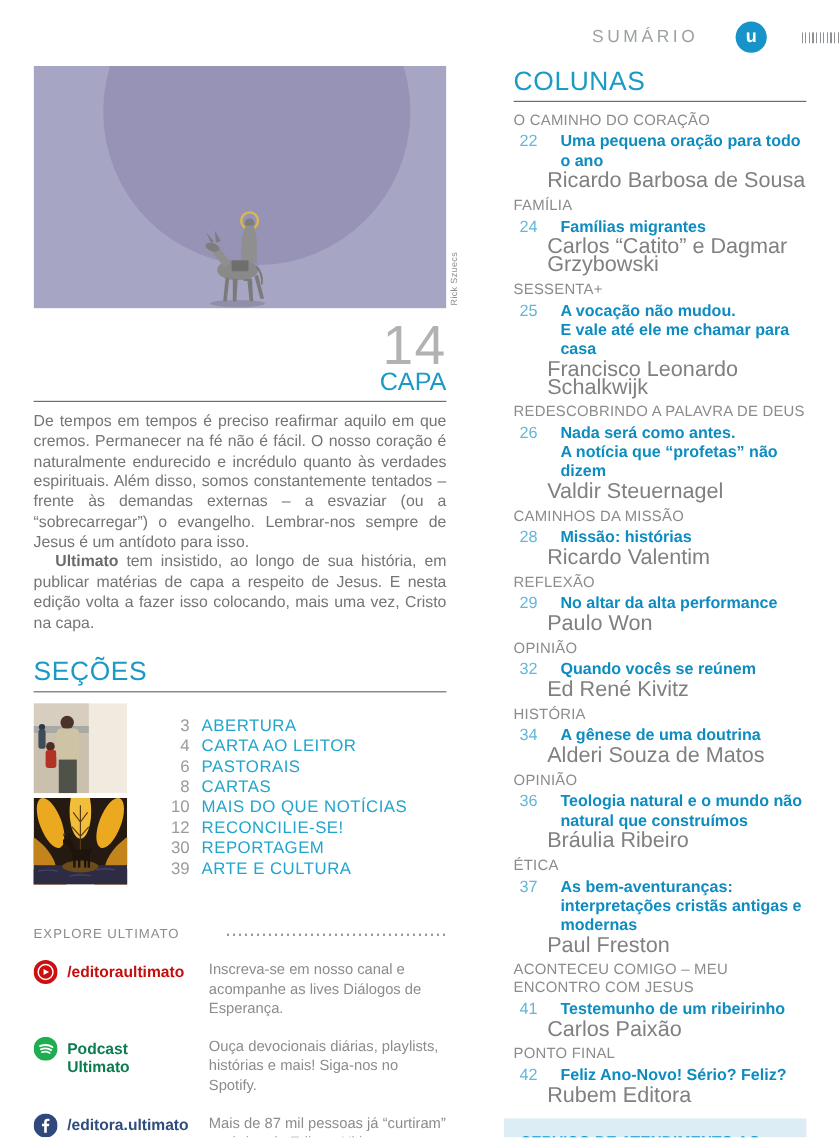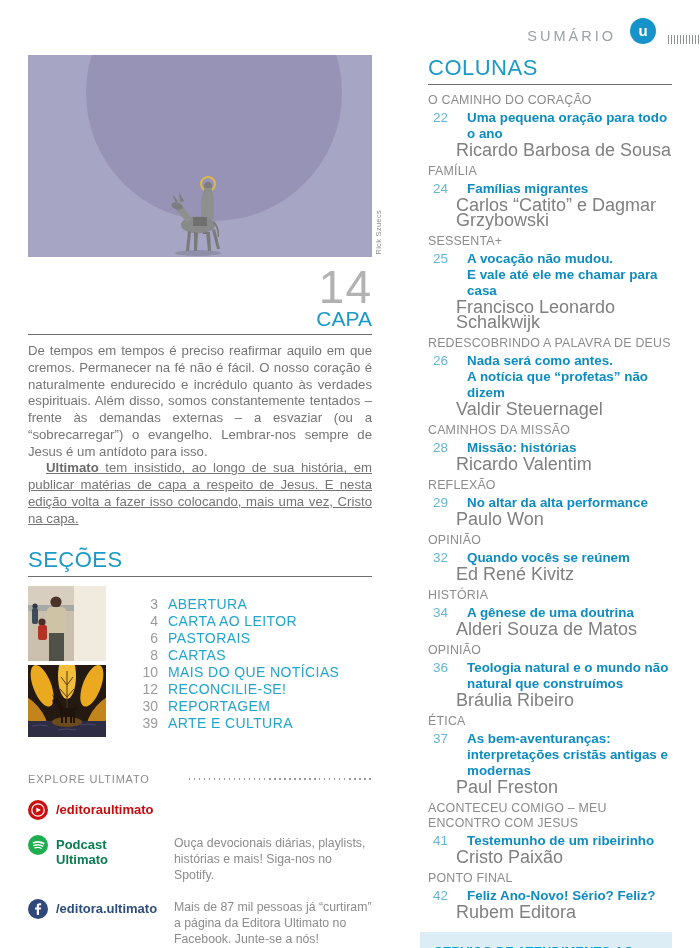--- a/index.html
+++ b/index.html
@@ -1,20 +1,20 @@
 <!DOCTYPE html>
 <html><head>
 <meta charset="utf-8">
 <style>
   html,body{margin:0;padding:0;background:#fff;}
   .page{position:relative;width:700px;height:948px;background:#ffffff;overflow:hidden;
         font-family:"Liberation Sans",sans-serif;}
 
   
-  .hdr{position:absolute;top:18px;right:0;display:flex;align-items:flex-end;}
+  .hdr{position:absolute;top:18px;right:0;display:flex;align-items:center;gap:17px;}
   .hdr-label{color:#9ba1a4;font-size:14.5px;letter-spacing:3px;}
   .hdr-logo{width:26px;height:26px;border-radius:50%;background:#1694c9;color:#fff;
             font-weight:bold;font-size:15px;display:flex;align-items:center;justify-content:center;
             margin:0 12px 0 14px;padding-bottom:2px;box-sizing:border-box;}
   .barcode{width:32px;height:9px;
            background:repeating-linear-gradient(90deg,#8d9296 0 1px,transparent 1px 3px);}
 
   
   .left-col{position:absolute;left:28px;top:55px;width:344px;}
   .right-col{position:absolute;left:420px;top:55px;width:252px;}
@@ -28,21 +28,21 @@
   .cover svg{display:block;}
   .credit{position:absolute;right:-11px;bottom:2px;color:#8d8d8d;font-size:7.5px;
           writing-mode:vertical-rl;transform:rotate(180deg);letter-spacing:0.3px;}
 
   .capa-head{margin-top:10px;display:flex;align-items:flex-end;flex-direction:column;}
   .capa-num{font-size:46px;line-height:40px;font-weight:200;color:#b2b2b2;letter-spacing:1px;}
   .capa-label{color:#1b9ac6;font-size:21px;margin-left:16px;line-height:24px;}
 
   .body-copy{margin-top:8px;color:#757575;font-size:13.2px;line-height:1.27;text-align:justify;}
   .body-copy p{margin:0;}
-  .body-copy p + p{text-indent:18px;text-decoration:underline;}
+  .body-copy p + p{text-indent:18px;}
   .body-copy b{color:#6a6a6a;}
 
   
   .secoes{margin-top:20px;}
   .secoes-body{display:flex;margin-top:9px;}
   .thumbs{width:78px;flex-shrink:0;display:flex;flex-direction:column;gap:4px;}
   .thumbs svg{display:block;}
   .sec-list{margin-left:28px;margin-top:11px;}
   .srow{display:flex;margin-bottom:2.5px;font-size:14px;line-height:14.5px;}
   .snum{width:24px;text-align:right;color:#9b9b9b;}
@@ -220,20 +220,21 @@
 
       <div class="chan c0">
         <span class="cicon">
           <svg width="20" height="20" viewBox="0 0 20 20">
               <circle cx="10" cy="10" r="10" fill="#cc1010"></circle>
               <circle cx="10" cy="10" r="6.2" fill="none" stroke="#fff" stroke-width="1.2"></circle>
               <path d="M8.3 7.6 L8.3 12.4 L12.9 10 Z" fill="#fff"></path>
             </svg>
         </span>
         <span class="chandle">/editoraultimato</span>
+        <span class="cdesc">Inscreva-se em nosso canal e acompanhe as lives Diálogos de Esperança.</span>
       </div>
 
       <div class="chan c1">
         <span class="cicon">
           <svg width="20" height="20" viewBox="0 0 20 20">
               <circle cx="10" cy="10" r="10" fill="#1ead4f"></circle>
               <path d="M5.5 7.7 C9 6.4 13.2 6.9 15.6 8.5" fill="none" stroke="#fff" stroke-width="1.7" stroke-linecap="round"></path>
               <path d="M6 10.4 C9 9.3 12.5 9.7 14.7 11.1" fill="none" stroke="#fff" stroke-width="1.5" stroke-linecap="round"></path>
               <path d="M6.8 12.9 C9 12.1 11.7 12.4 13.5 13.5" fill="none" stroke="#fff" stroke-width="1.3" stroke-linecap="round"></path>
             </svg>
@@ -383,21 +384,21 @@
             </div>
         </div>
 
         <div class="entry">
           <div class="cat">ACONTECEU COMIGO – MEU ENCONTRO COM JESUS</div>
           <div class="erow">
               <div class="num">41</div>
             <div class="etxt">
                 <div class="etitle">Testemunho de um ribeirinho</div>
                 <div class="etitle"></div>
-                <div class="eauthor">Cristo Paixão</div>
+                <div class="eauthor">Carlos Paixão</div>
               </div>
             </div>
         </div>
 
         <div class="entry">
           <div class="cat">PONTO FINAL</div>
           <div class="erow">
               <div class="num">42</div>
             <div class="etxt">
                 <div class="etitle">Feliz Ano-Novo! Sério? Feliz?</div>

